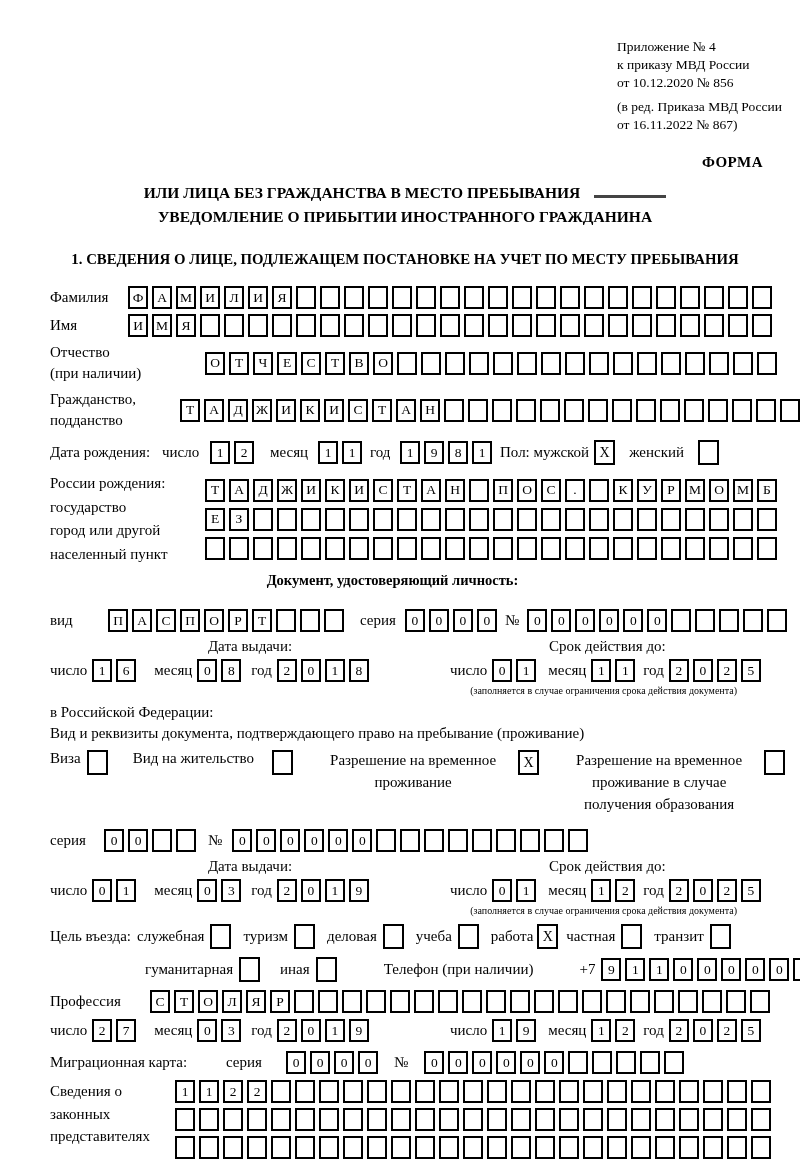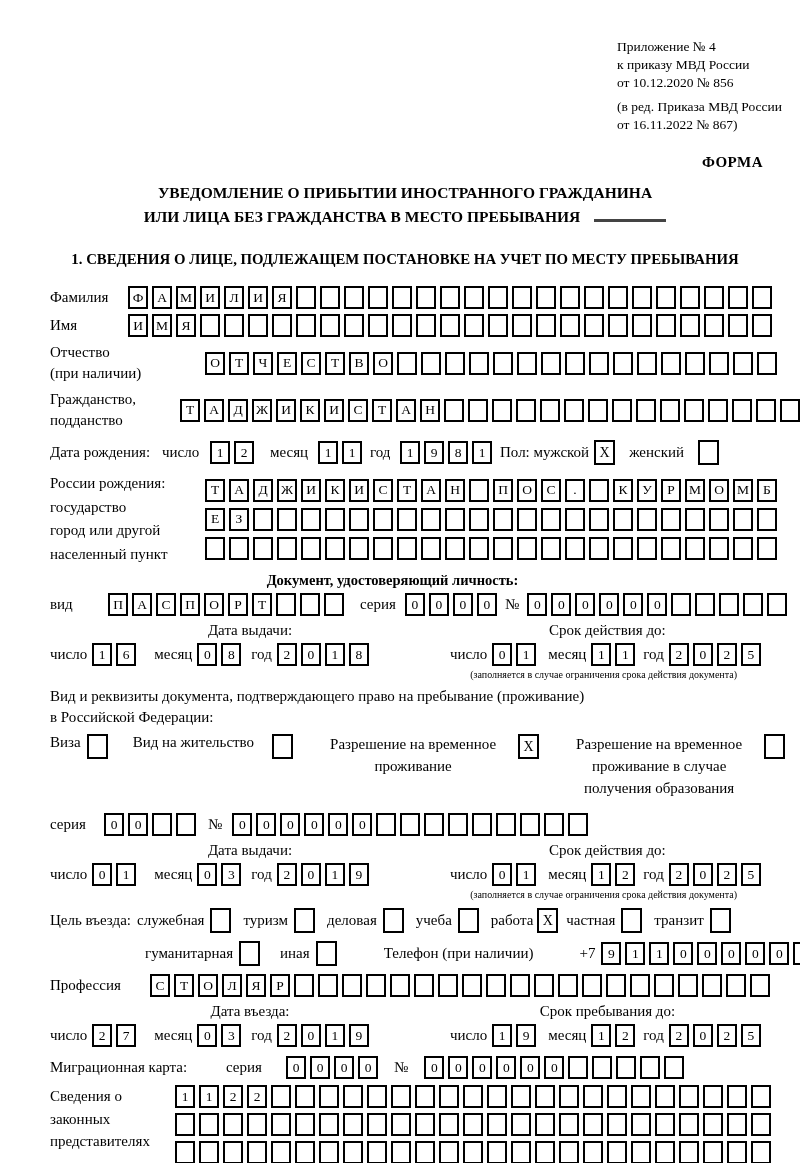--- a/index.html
+++ b/index.html
@@ -21,21 +21,21 @@
   .cells{display:flex;flex:0 0 auto;}
   .cell{
     box-sizing:border-box;flex:0 0 auto;width:20px;height:23px;border:2px solid #000;margin-right:4px;
     display:flex;align-items:center;justify-content:center;font-size:13.5px;background:#fff;
   }
   .checkbox{
     box-sizing:border-box;flex:0 0 auto;width:21px;height:25px;border:2px solid #000;
     display:flex;align-items:center;justify-content:center;font-size:14px;background:#fff;
   }
   .t{white-space:nowrap;}
-  .doc-heading{text-align:center;font-weight:bold;font-size:14.5px;margin:6px 0 4px -40px;}
+  .doc-heading{text-align:center;font-weight:bold;font-size:14.5px;margin:6px 0 20px -40px;}
   .dates-row{display:flex;margin:6px 0 0 0;}
   .date-group{display:flex;flex-direction:column;}
   .dg-left{width:400px;}
   .date-title{text-align:center;font-size:15px;margin-bottom:4px;}
   .date-line{display:flex;align-items:center;}
   .date-line .t{margin-right:5px;}
   .note-right{text-align:right;padding-right:38px;font-size:10px;margin:3px 0 8px;}
   .plain{margin:4px 0 2px;}
   .opt-row{display:flex;align-items:flex-start;margin:8px 0 14px;}
   .opt{display:flex;align-items:flex-start;}
@@ -61,24 +61,24 @@
     <div>от 10.12.2020 № 856</div>
     <div class="annex-amend">
       <div>(в ред. Приказа МВД России</div>
       <div>от 16.11.2022 № 867)</div>
     </div>
   </div>
 
   <div class="forma">ФОРМА</div>
 
   <div class="title">
-    <div>УВЕДОМЛЕНИЕ О ПРИБЫТИИ ИНОСТРАННОГО ГРАЖДАНИНА</div>
     <div>
       <span>ИЛИ ЛИЦА БЕЗ ГРАЖДАНСТВА В МЕСТО ПРЕБЫВАНИЯ</span><span class="title-underline"></span>
     </div>
+    <div>УВЕДОМЛЕНИЕ О ПРИБЫТИИ ИНОСТРАННОГО ГРАЖДАНИНА</div>
   </div>
 
   <div class="section-heading">1. СВЕДЕНИЯ О ЛИЦЕ, ПОДЛЕЖАЩЕМ ПОСТАНОВКЕ НА УЧЕТ ПО МЕСТУ ПРЕБЫВАНИЯ</div>
 
   <div class="row">
     <div class="lbl w78">Фамилия</div>
     <div class="cells">
         <div class="cell">Ф</div>
         <div class="cell">А</div>
         <div class="cell">М</div>
@@ -404,22 +404,22 @@
             <div class="cell">2</div>
             <div class="cell">0</div>
             <div class="cell">2</div>
             <div class="cell">5</div>
           </div>
       </div>
     </div>
   </div>
   <div class="note-right">(заполняется в случае ограничения срока действия документа)</div>
 
+  <div class="plain">в Российской Федерации:</div>
   <div class="plain">Вид и реквизиты документа, подтверждающего право на пребывание (проживание)</div>
-  <div class="plain">в Российской Федерации:</div>
 
   <div class="opt-row">
     <div class="opt">
       <span class="t">Виза</span>
       <div class="checkbox" style="margin-left:6px;"></div>
     </div>
     <div class="opt ml25">
       <span class="t">Вид на жительство</span>
       <div class="checkbox" style="margin-left:18px;"></div>
     </div>
@@ -574,21 +574,20 @@
         <div class="cell"></div>
         <div class="cell"></div>
         <div class="cell"></div>
         <div class="cell"></div>
         <div class="cell"></div>
       </div>
   </div>
 
   <div class="dates-row">
     <div class="date-group dg-left">
-      <div class="date-title">Дата въезда:</div>
       <div class="date-line">
         <span class="t">число</span>
         <div class="cells">
             <div class="cell">2</div>
             <div class="cell">7</div>
           </div>
         <span class="t" style="margin-left:14px;">месяц</span>
         <div class="cells">
             <div class="cell">0</div>
             <div class="cell">3</div>
@@ -596,21 +595,20 @@
         <span class="t" style="margin-left:6px;">год</span>
         <div class="cells">
             <div class="cell">2</div>
             <div class="cell">0</div>
             <div class="cell">1</div>
             <div class="cell">9</div>
           </div>
       </div>
     </div>
     <div class="date-group">
-      <div class="date-title">Срок пребывания до:</div>
       <div class="date-line">
         <span class="t">число</span>
         <div class="cells">
             <div class="cell">1</div>
             <div class="cell">9</div>
           </div>
         <span class="t" style="margin-left:8px;">месяц</span>
         <div class="cells">
             <div class="cell">1</div>
             <div class="cell">2</div>

